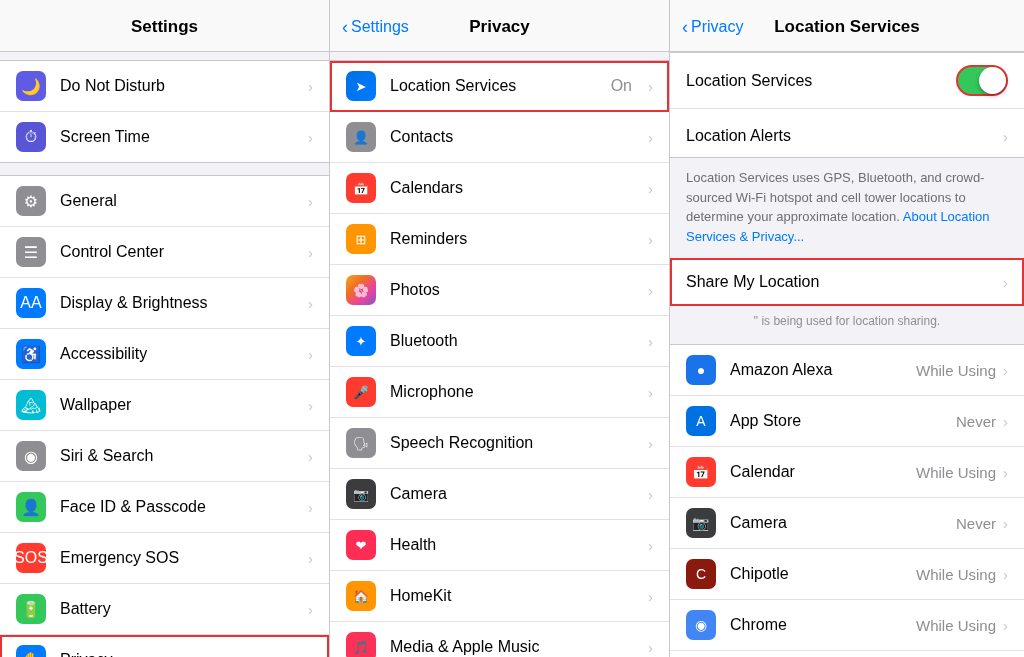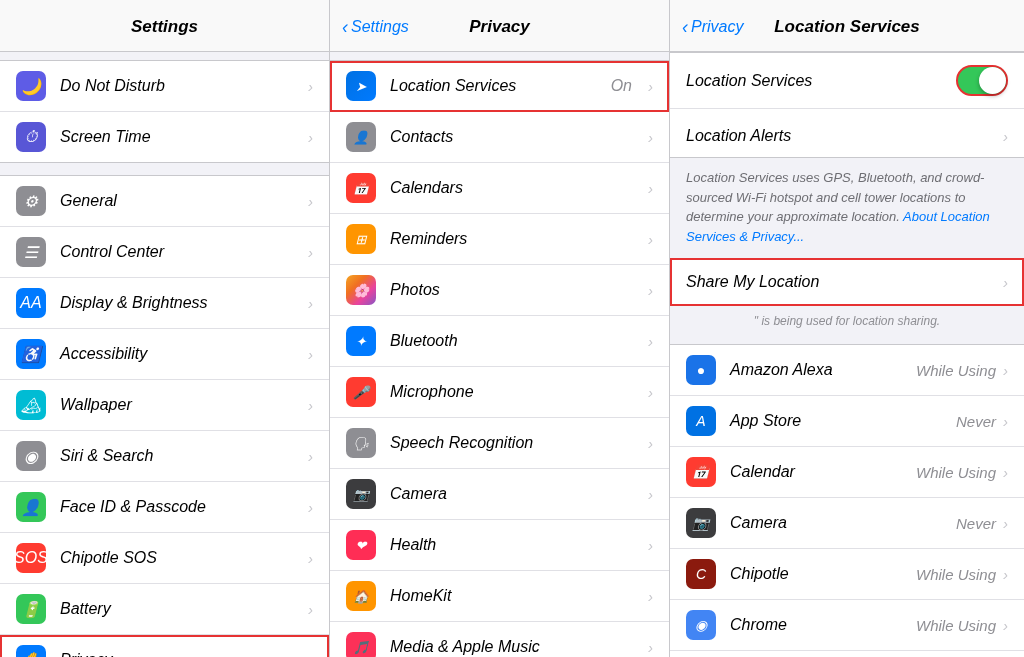--- a/index.html
+++ b/index.html
@@ -12,21 +12,20 @@
       overflow: hidden;
     }
 
     
     .panel {
       display: flex;
       flex-direction: column;
       height: 657px;
       overflow: hidden;
       background: #f2f2f7;
-      font-style: italic;
     }
 
     .panel-left { width: 330px; border-right: 1px solid #c8c8cc; }
     .panel-mid { width: 340px; border-right: 1px solid #c8c8cc; }
     .panel-right { flex: 1; }
 
     
     .nav-header {
       background: rgba(249,249,249,0.94);
       border-bottom: 1px solid #c8c8cc;
@@ -321,21 +320,21 @@
           <span class="item-label">Siri &amp; Search</span>
           <span class="chevron">›</span>
         </div>
         <div class="list-item">
           <div class="item-icon icon-green">👤</div>
           <span class="item-label">Face ID &amp; Passcode</span>
           <span class="chevron">›</span>
         </div>
         <div class="list-item">
           <div class="item-icon icon-red">SOS</div>
-          <span class="item-label">Chipotle SOS</span>
+          <span class="item-label">Emergency SOS</span>
           <span class="chevron">›</span>
         </div>
         <div class="list-item">
           <div class="item-icon icon-green">🔋</div>
           <span class="item-label">Battery</span>
           <span class="chevron">›</span>
         </div>
         <div class="list-item highlighted">
           <div class="item-icon icon-blue">✋</div>
           <span class="item-label">Privacy</span>

